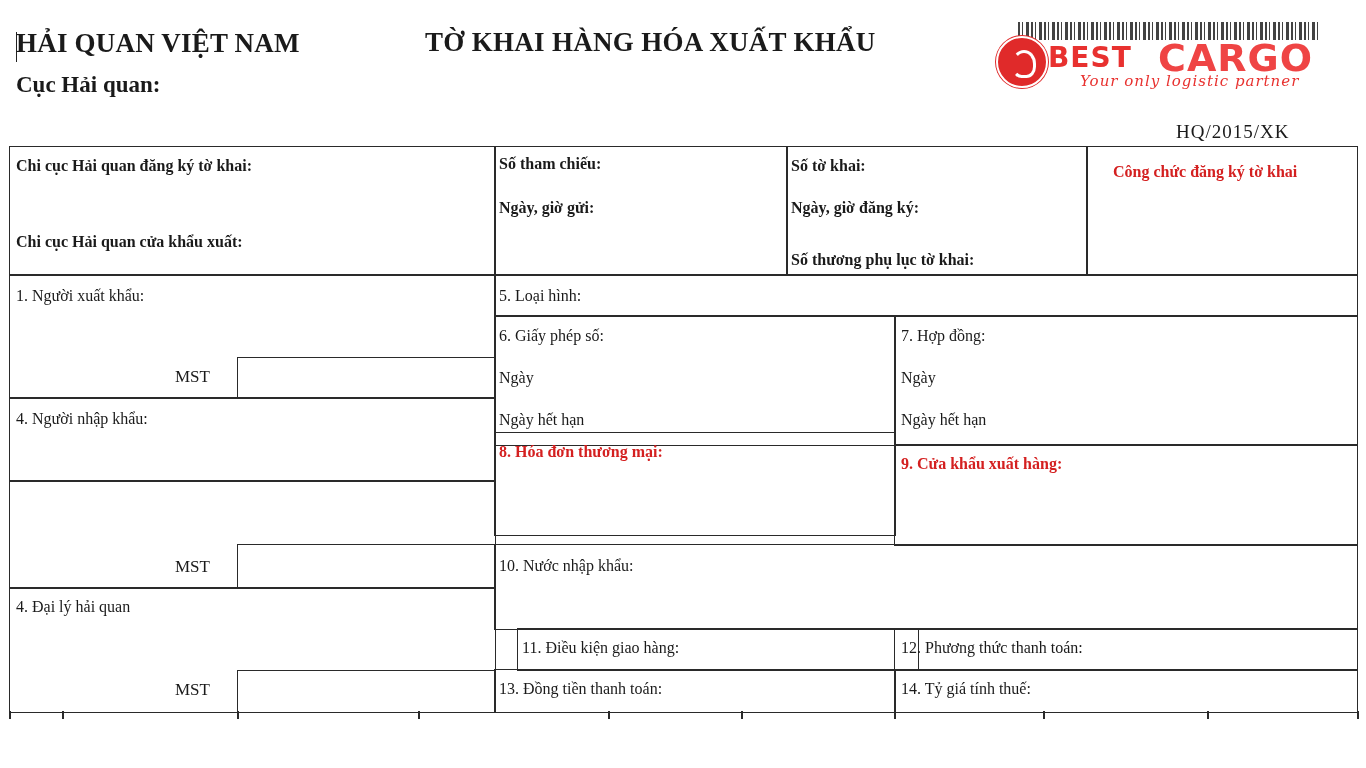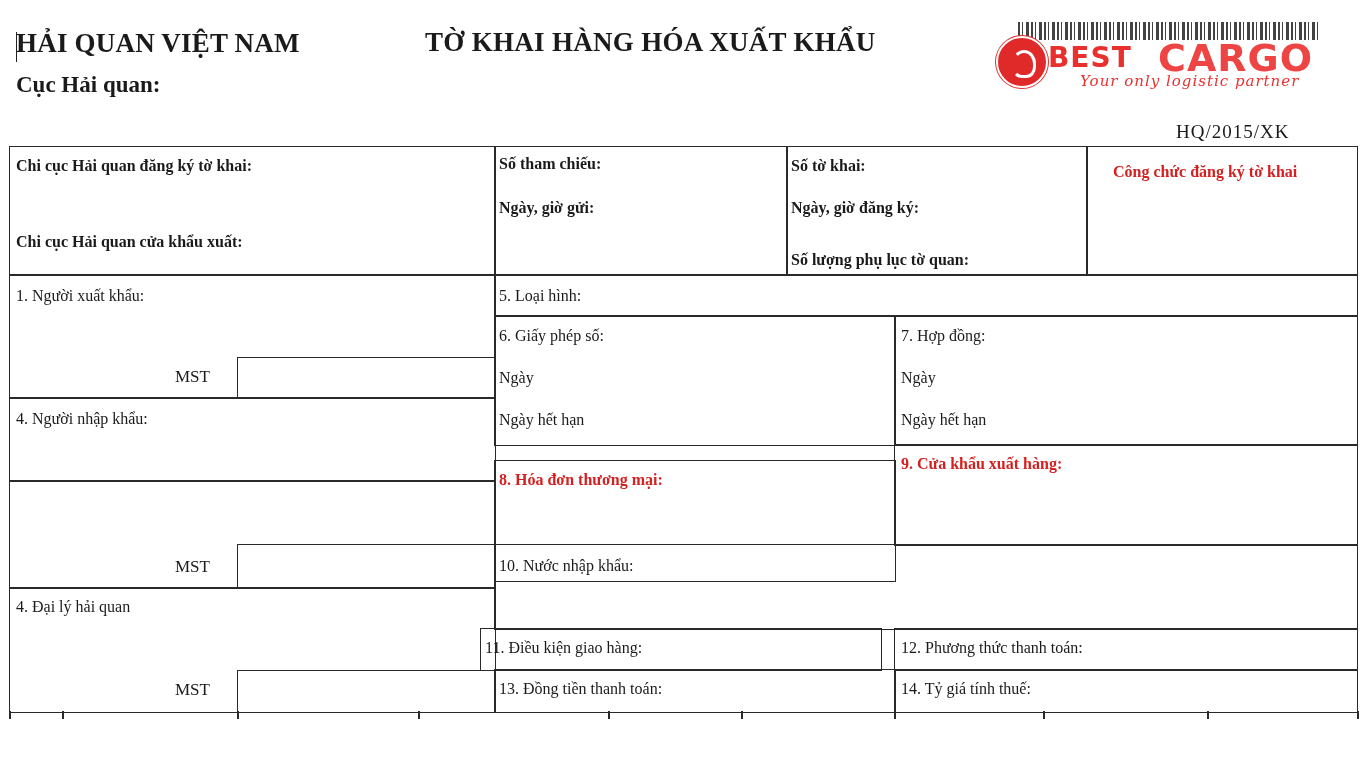--- a/index.html
+++ b/index.html
@@ -49,21 +49,21 @@
   <span class="lbl b" style="left:6px;top:10px;">Chi cục Hải quan đăng ký tờ khai:</span>
   <span class="lbl b" style="left:6px;top:86px;">Chi cục Hải quan cửa khẩu xuất:</span>
 </div>
 <div class="cell" style="left:494px;top:146px;width:294px;height:130px;">
   <span class="lbl b" style="left:4px;top:8px;">Số tham chiếu:</span>
   <span class="lbl b" style="left:4px;top:52px;">Ngày, giờ gửi:</span>
 </div>
 <div class="cell" style="left:786px;top:146px;width:302px;height:130px;">
   <span class="lbl b" style="left:4px;top:10px;">Số tờ khai:</span>
   <span class="lbl b" style="left:4px;top:52px;">Ngày, giờ đăng ký:</span>
-  <span class="lbl b" style="left:4px;top:104px;">Số lượng phụ lục tờ quan:</span>
+  <span class="lbl b" style="left:4px;top:104px;">Số thương phụ lục tờ khai:</span>
 </div>
 <div class="cell" style="left:1086px;top:146px;width:272px;height:130px;">
   <span class="lbl red" style="left:26px;top:16px;">Công chức đăng ký tờ khai</span>
 </div>
 
 <div class="cell" style="left:9px;top:274px;width:487px;height:125px;">
   <span class="lbl" style="left:6px;top:12px;">1. Người xuất khẩu:</span>
   <span class="lbl mst" style="left:165px;top:92px;">MST</span>
 </div>
 <div class="cell" style="left:237px;top:357px;width:259px;height:42px;"></div>
@@ -91,32 +91,32 @@
   <span class="lbl" style="left:4px;top:11px;">6. Giấy phép số:</span>
   <span class="lbl" style="left:4px;top:53px;">Ngày</span>
   <span class="lbl" style="left:4px;top:95px;">Ngày hết hạn</span>
 </div>
 <div class="cell" style="left:894px;top:315px;width:464px;height:131px;">
   <span class="lbl" style="left:6px;top:11px;">7. Hợp đồng:</span>
   <span class="lbl" style="left:6px;top:53px;">Ngày</span>
   <span class="lbl" style="left:6px;top:95px;">Ngày hết hạn</span>
 </div>
 
-<div class="cell" style="left:494px;top:460px;width:402px;height:122px;">
+<div class="cell" style="left:494px;top:432px;width:402px;height:104px;">
   <span class="lbl red" style="left:4px;top:10px;">8. Hóa đơn thương mại:</span>
 </div>
 <div class="cell" style="left:894px;top:444px;width:464px;height:102px;">
   <span class="lbl red" style="left:6px;top:10px;">9. Cửa khẩu xuất hàng:</span>
 </div>
 
 <div class="cell" style="left:494px;top:544px;width:864px;height:86px;">
   <span class="lbl" style="left:4px;top:12px;">10. Nước nhập khẩu:</span>
 </div>
 
-<div class="cell" style="left:480px;top:628px;width:402px;height:43px;">
+<div class="cell" style="left:517px;top:628px;width:402px;height:43px;">
   <span class="lbl" style="left:4px;top:10px;">11. Điều kiện giao hàng:</span>
 </div>
 <div class="cell" style="left:894px;top:628px;width:464px;height:43px;">
   <span class="lbl" style="left:6px;top:10px;">12. Phương thức thanh toán:</span>
 </div>
 
 <div class="cell" style="left:494px;top:669px;width:402px;height:44px;">
   <span class="lbl" style="left:4px;top:10px;">13. Đồng tiền thanh toán:</span>
 </div>
 <div class="cell" style="left:894px;top:669px;width:464px;height:44px;padding-left:8px;">

